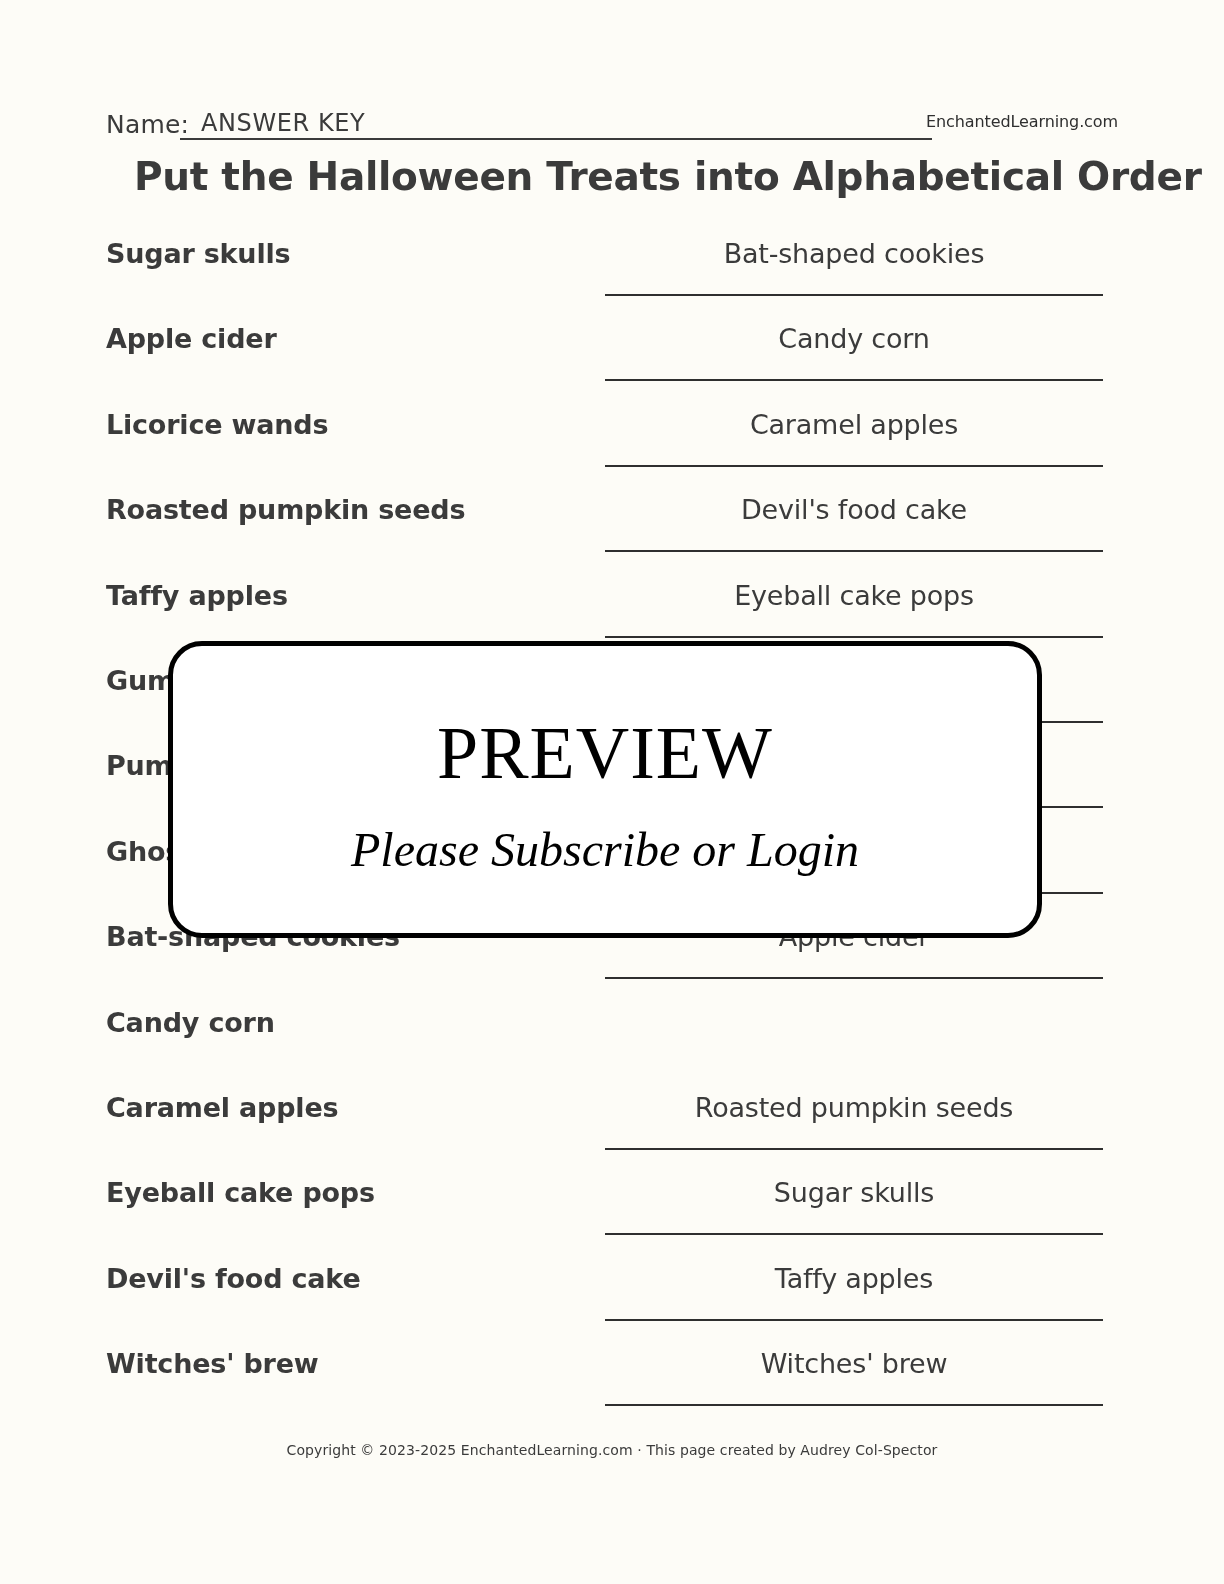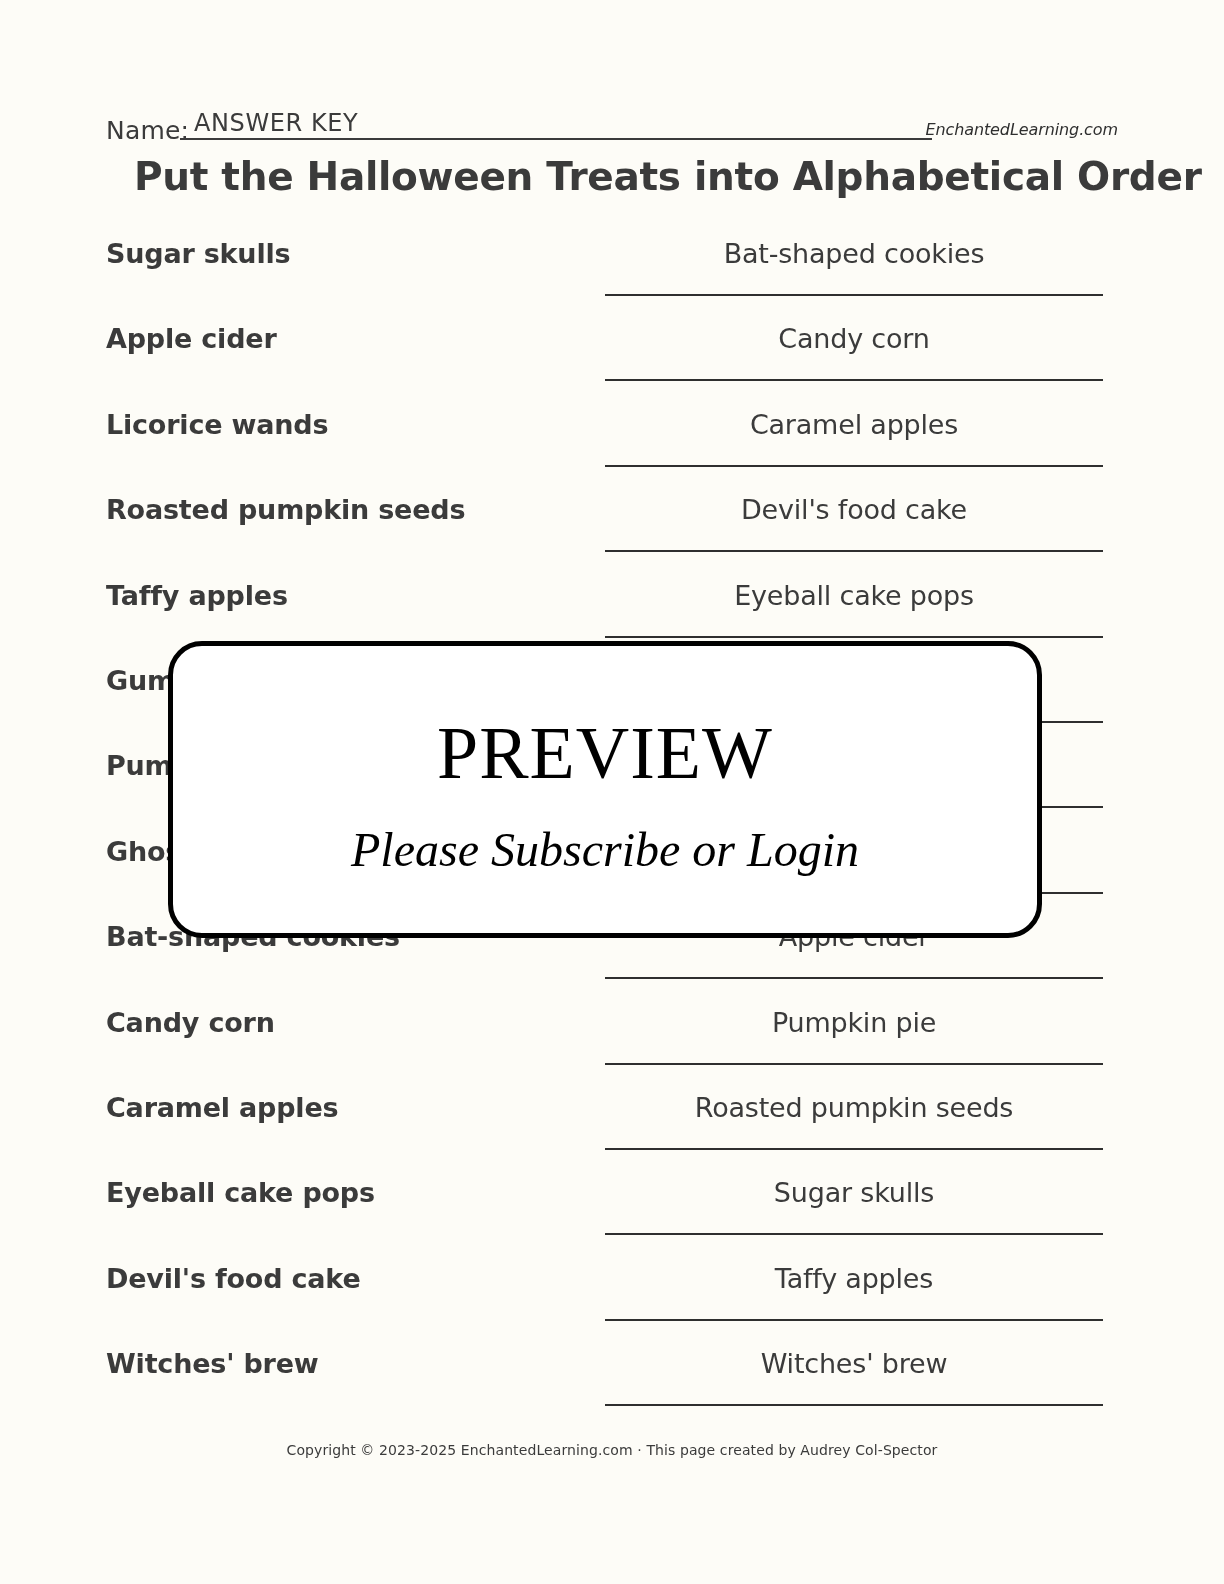--- a/index.html
+++ b/index.html
@@ -28,47 +28,45 @@
     width: 1012px;
     height: 42px;
   }
   .name-label {
     position: absolute;
     left: 0;
     top: 6px;
     font-size: 25px;
     color: #3b3b3b;
     letter-spacing: .2px;
-    margin-top: 6px;
   }
   .name-line {
     position: absolute;
     left: 74px;
     top: 0;
     width: 752px;
     height: 34px;
     border-bottom: 2px solid #3b3b3b;
   }
   .name-value {
     position: absolute;
-    left: 14px;
+    left: 21px;
     top: 5px;
     font-size: 24px;
     color: #3b3b3b;
     letter-spacing: .6px;
   }
   .brand {
     position: absolute;
     right: 0;
-    top: 16px;
+    top: 8px;
     font-size: 16px;
     color: #2f2f2f;
     letter-spacing: -.1px;
     white-space: nowrap;
-    font-style: italic;
   }
 
   
   .title {
     position: absolute;
     left: 106px;
     top: 154px;
     font-size: 39px;
     font-weight: bold;
     color: #3b3b3b;
@@ -230,23 +228,20 @@
         </div>
       </div>
       <div class="row" style="top: 921.2px;">
         <div class="word">Bat-shaped cookies</div>
         <div class="answer-slot">
           <div class="answer-text">Apple cider</div>
         </div>
       </div>
       <div class="row" style="top: 1006.6px;">
         <div class="word">Candy corn</div>
-        <div class="answer-slot">
-          <div class="answer-text">Pumpkin pie</div>
-        </div>
       </div>
       <div class="row" style="top: 1092px;">
         <div class="word">Caramel apples</div>
         <div class="answer-slot">
           <div class="answer-text">Roasted pumpkin seeds</div>
         </div>
       </div>
       <div class="row" style="top: 1177.4px;">
         <div class="word">Eyeball cake pops</div>
         <div class="answer-slot">

